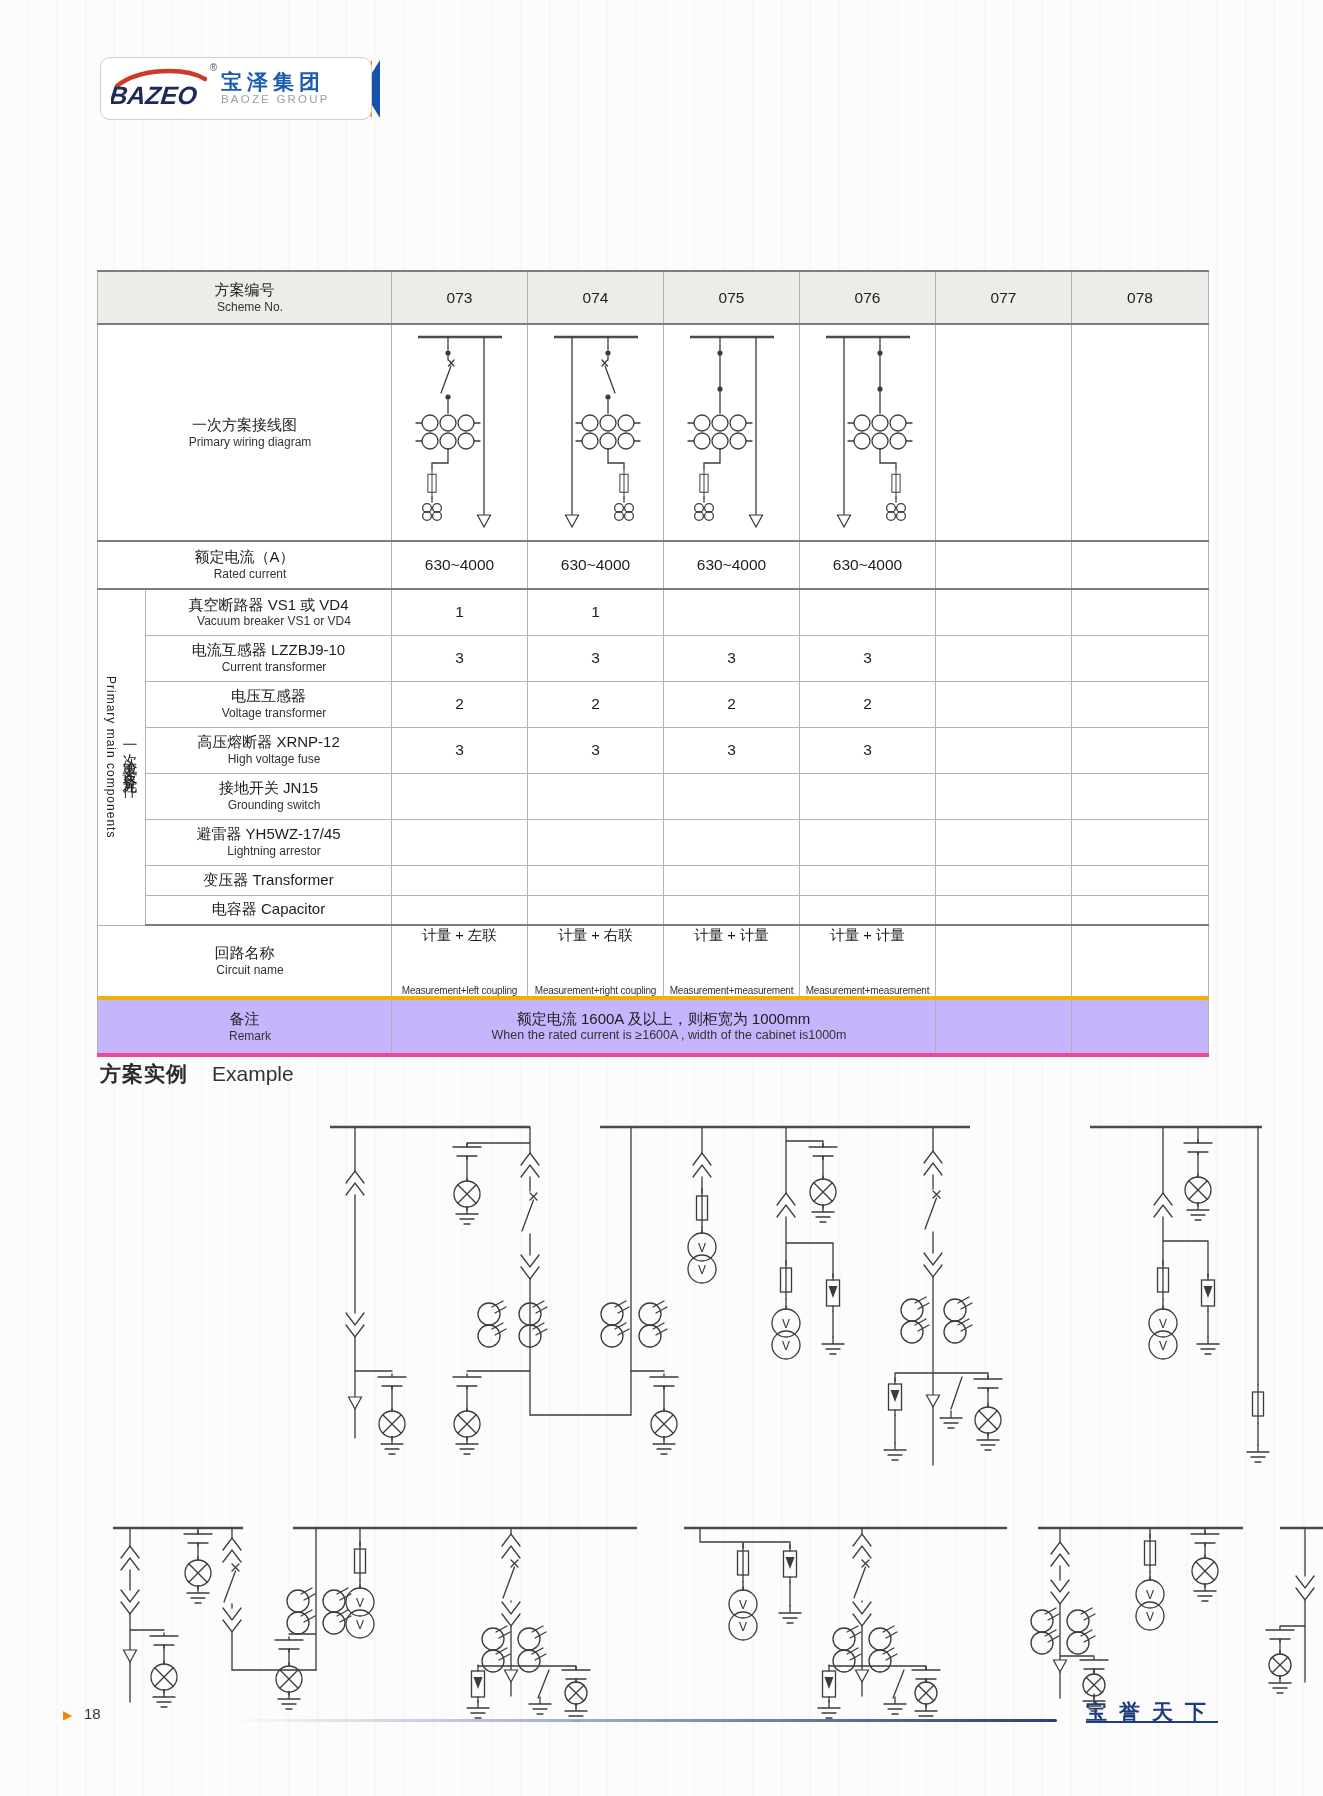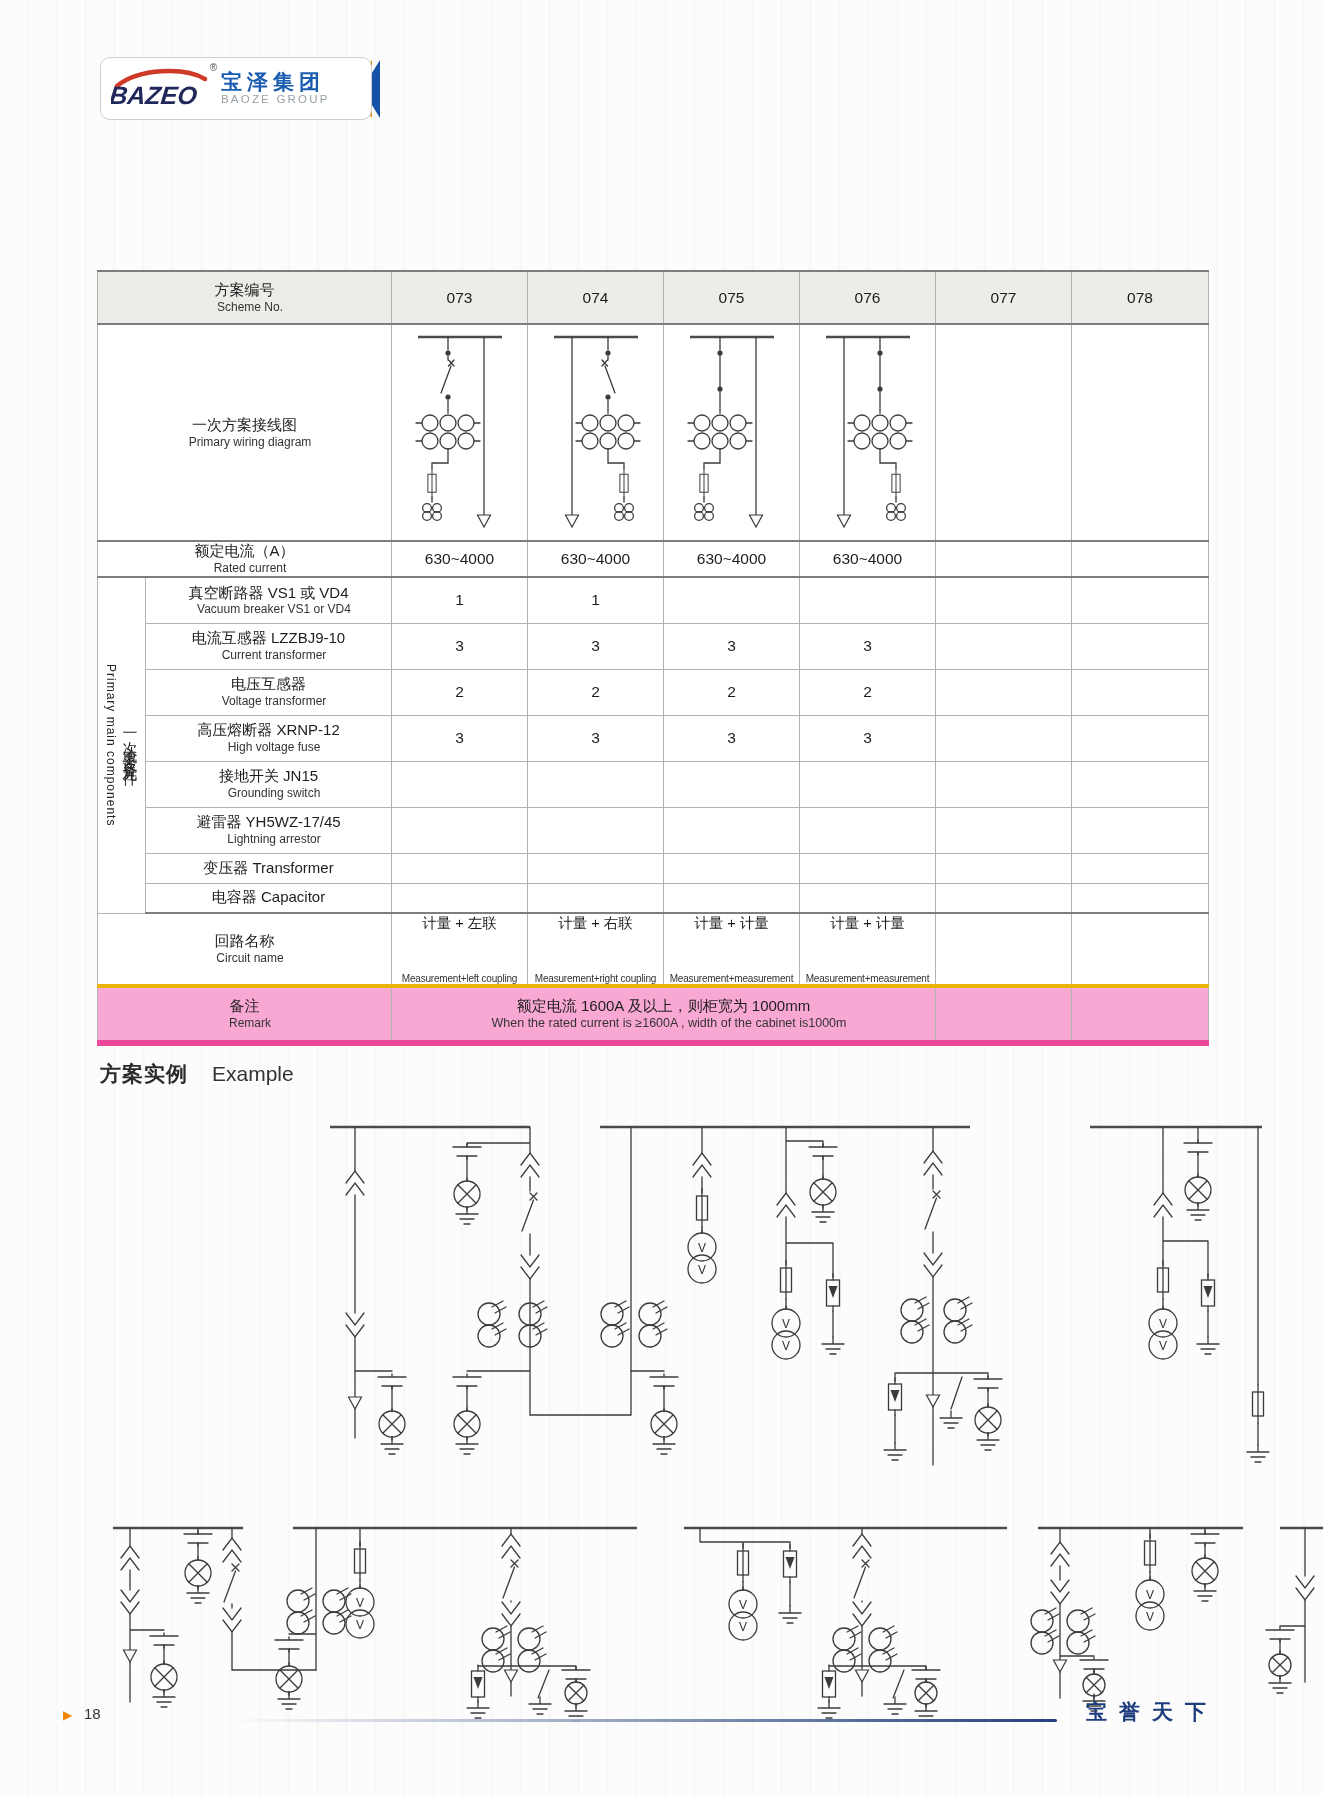--- a/index.html
+++ b/index.html
@@ -28,28 +28,28 @@
     border-right:18px solid #1552a8;}
   .banner-accent{position:absolute;left:352px;top:60px;width:0;height:0;z-index:1;
     border-top:29px solid transparent;border-bottom:29px solid transparent;
     border-right:20px solid #f08300;}
   .banner-title{color:#fff;font-size:21px;font-weight:bold;padding-left:14px;white-space:nowrap;letter-spacing:0.5px;}
   
   table.spec{position:absolute;left:97px;top:270px;width:1111px;
     border-collapse:collapse;table-layout:fixed;background:#fff;}
   table.spec td{border:1px solid #b3b3b3;text-align:center;vertical-align:middle;
     padding:0;overflow:hidden;}
-  tr.r-head{height:53px;} tr.r-diag{height:217px;} tr.r-rated{height:36px;}
+  tr.r-head{height:53px;} tr.r-diag{height:217px;} tr.r-rated{height:48px;}
   tr.r-comp{height:46px;} tr.r-small{height:30px;} tr.r-circ{height:47px;} tr.r-rem{height:57px;}
   tr.r-head td{background:#ecece9;border-top:2px solid #7e7e7e;border-bottom:2px solid #7e7e7e;}
   tr.r-diag td{border-bottom:2px solid #7e7e7e;}
   tr.r-rated td{border-bottom:2px solid #7e7e7e;}
   tr.r-cap td{border-bottom:2px solid #7e7e7e;}
   tr.r-circ td{border-bottom:4px solid #eab308;}
-  tr.r-rem td{background:#f9a8d4;border-bottom:6px solid #ec4899;}
+  tr.r-rem td{background:#c4b5fd;border-bottom:4px solid #ec4899;}
   .cn{font-size:15px;color:#1d1d1d;line-height:1.25;}
   .en{font-size:12px;color:#333;line-height:1.2;margin-left:11px;}
   .num{font-size:15.5px;color:#1d1d1d;}
   .circ-cn{font-size:14.5px;color:#1d1d1d;}
   .circ-en{font-size:10px;color:#333;letter-spacing:-0.2px;white-space:nowrap;margin-top:40px;}
   .side-strip{width:48px;}
   .side-wrap{display:flex;justify-content:center;align-items:center;gap:2px;height:100%;}
   .vert-en{writing-mode:vertical-rl;font-size:12px;color:#222;letter-spacing:1px;}
   .vert-cn{writing-mode:vertical-rl;text-orientation:upright;font-size:15px;color:#1d1d1d;letter-spacing:5px;font-weight:500;}
   svg.celldiag{display:block;margin:0 auto;}
@@ -62,21 +62,21 @@
   .exsvg{position:absolute;left:0;pointer-events:none;}
   
   .ex-title{position:absolute;left:100px;top:1060px;font-size:21px;color:#2a2a2a;}
   .ex-title .t-cn{font-weight:bold;letter-spacing:1px;}
   .ex-title .t-en{font-weight:normal;margin-left:24px;color:#333;}
   .footer-arrow{position:absolute;left:63px;top:1708px;font-size:12px;color:#f08300;}
   .footer-page{position:absolute;left:84px;top:1705px;font-size:15px;color:#333;}
   .footer-line{position:absolute;left:230px;top:1719px;width:827px;height:3px;
     background:linear-gradient(to right,rgba(205,210,220,0),#9aa6c0 45%,#24407e);border-radius:2px;}
   .footer-motto{position:absolute;left:1086px;top:1698px;font-family:"Liberation Serif","DejaVu Serif",serif;
-    font-size:21px;font-weight:600;color:#1e3d7d;letter-spacing:12px;white-space:nowrap;}
+    font-size:21px;font-weight:600;color:#1e3d7d;letter-spacing:12px;white-space:nowrap;text-decoration:underline;}
 </style>
 </head>
 <body>
 
 <div id="page">
 
   <div class="logo-box">
     <div class="logo-mark">
       <svg width="104" height="50" viewBox="0 0 104 50">
         <path d="M6,22 C28,4 74,3 94,15" fill="none" stroke="#d03a28" stroke-width="4.5" stroke-linecap="round"></path>

